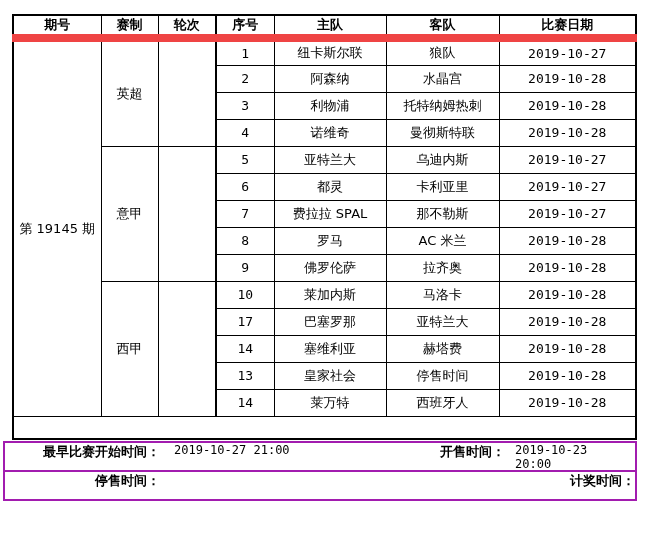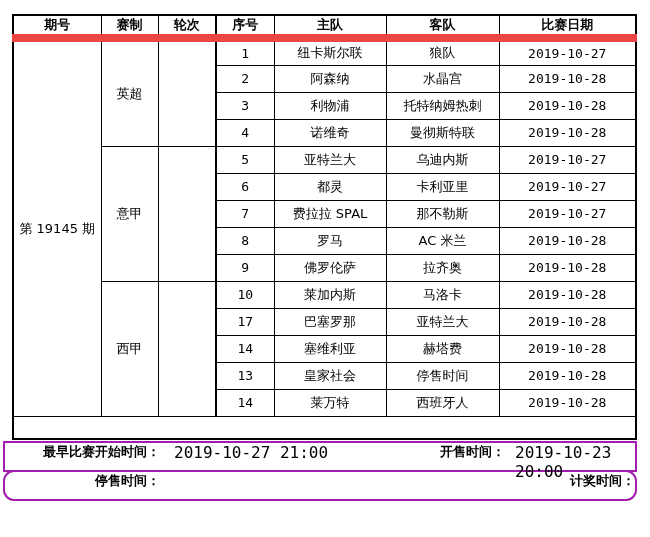--- a/index.html
+++ b/index.html
@@ -28,36 +28,36 @@
     overflow: hidden;
   }
   .main-table thead th {
     height: 22px;
     border-bottom: 8px solid #ef4444;
     font-weight: bold;
   }
   .main-table tbody td { height: 27px; font-weight: normal; }
   .num-font {
     font-family: "DejaVu Sans Mono", "Liberation Mono", monospace;
-    font-size: 16px;
+    font-size: 12px;
   }
   .thickL { border-left: 2px solid #000 !important; }
   .empty-cell { border-top: 2px solid #000; height: 23px !important; }
   .footer-box {
     width: 634px;
     margin-left: 3px;
     margin-top: 1px;
     border: 2px solid #a21caf;
     height: 31px;
     display: flex;
     align-items: flex-start;
     font-size: 13px;
     background: #ffffff;
   }
-  .footer-box.second { margin-top: -2px; border-radius: 11px; }
+  .footer-box.second { margin-top: -2px; }
   .f-label { font-weight: bold; }
   .fl1 { width: 155px; text-align: right; }
   .fv1 { padding-left: 14px; }
   .fl2 { margin-left: auto; text-align: right; }
   .fv2 { width: 100px; text-align: left; margin-left: 10px; margin-right: 20px; }
 </style>
 </head>
 <body>
 
 <table class="main-table">

